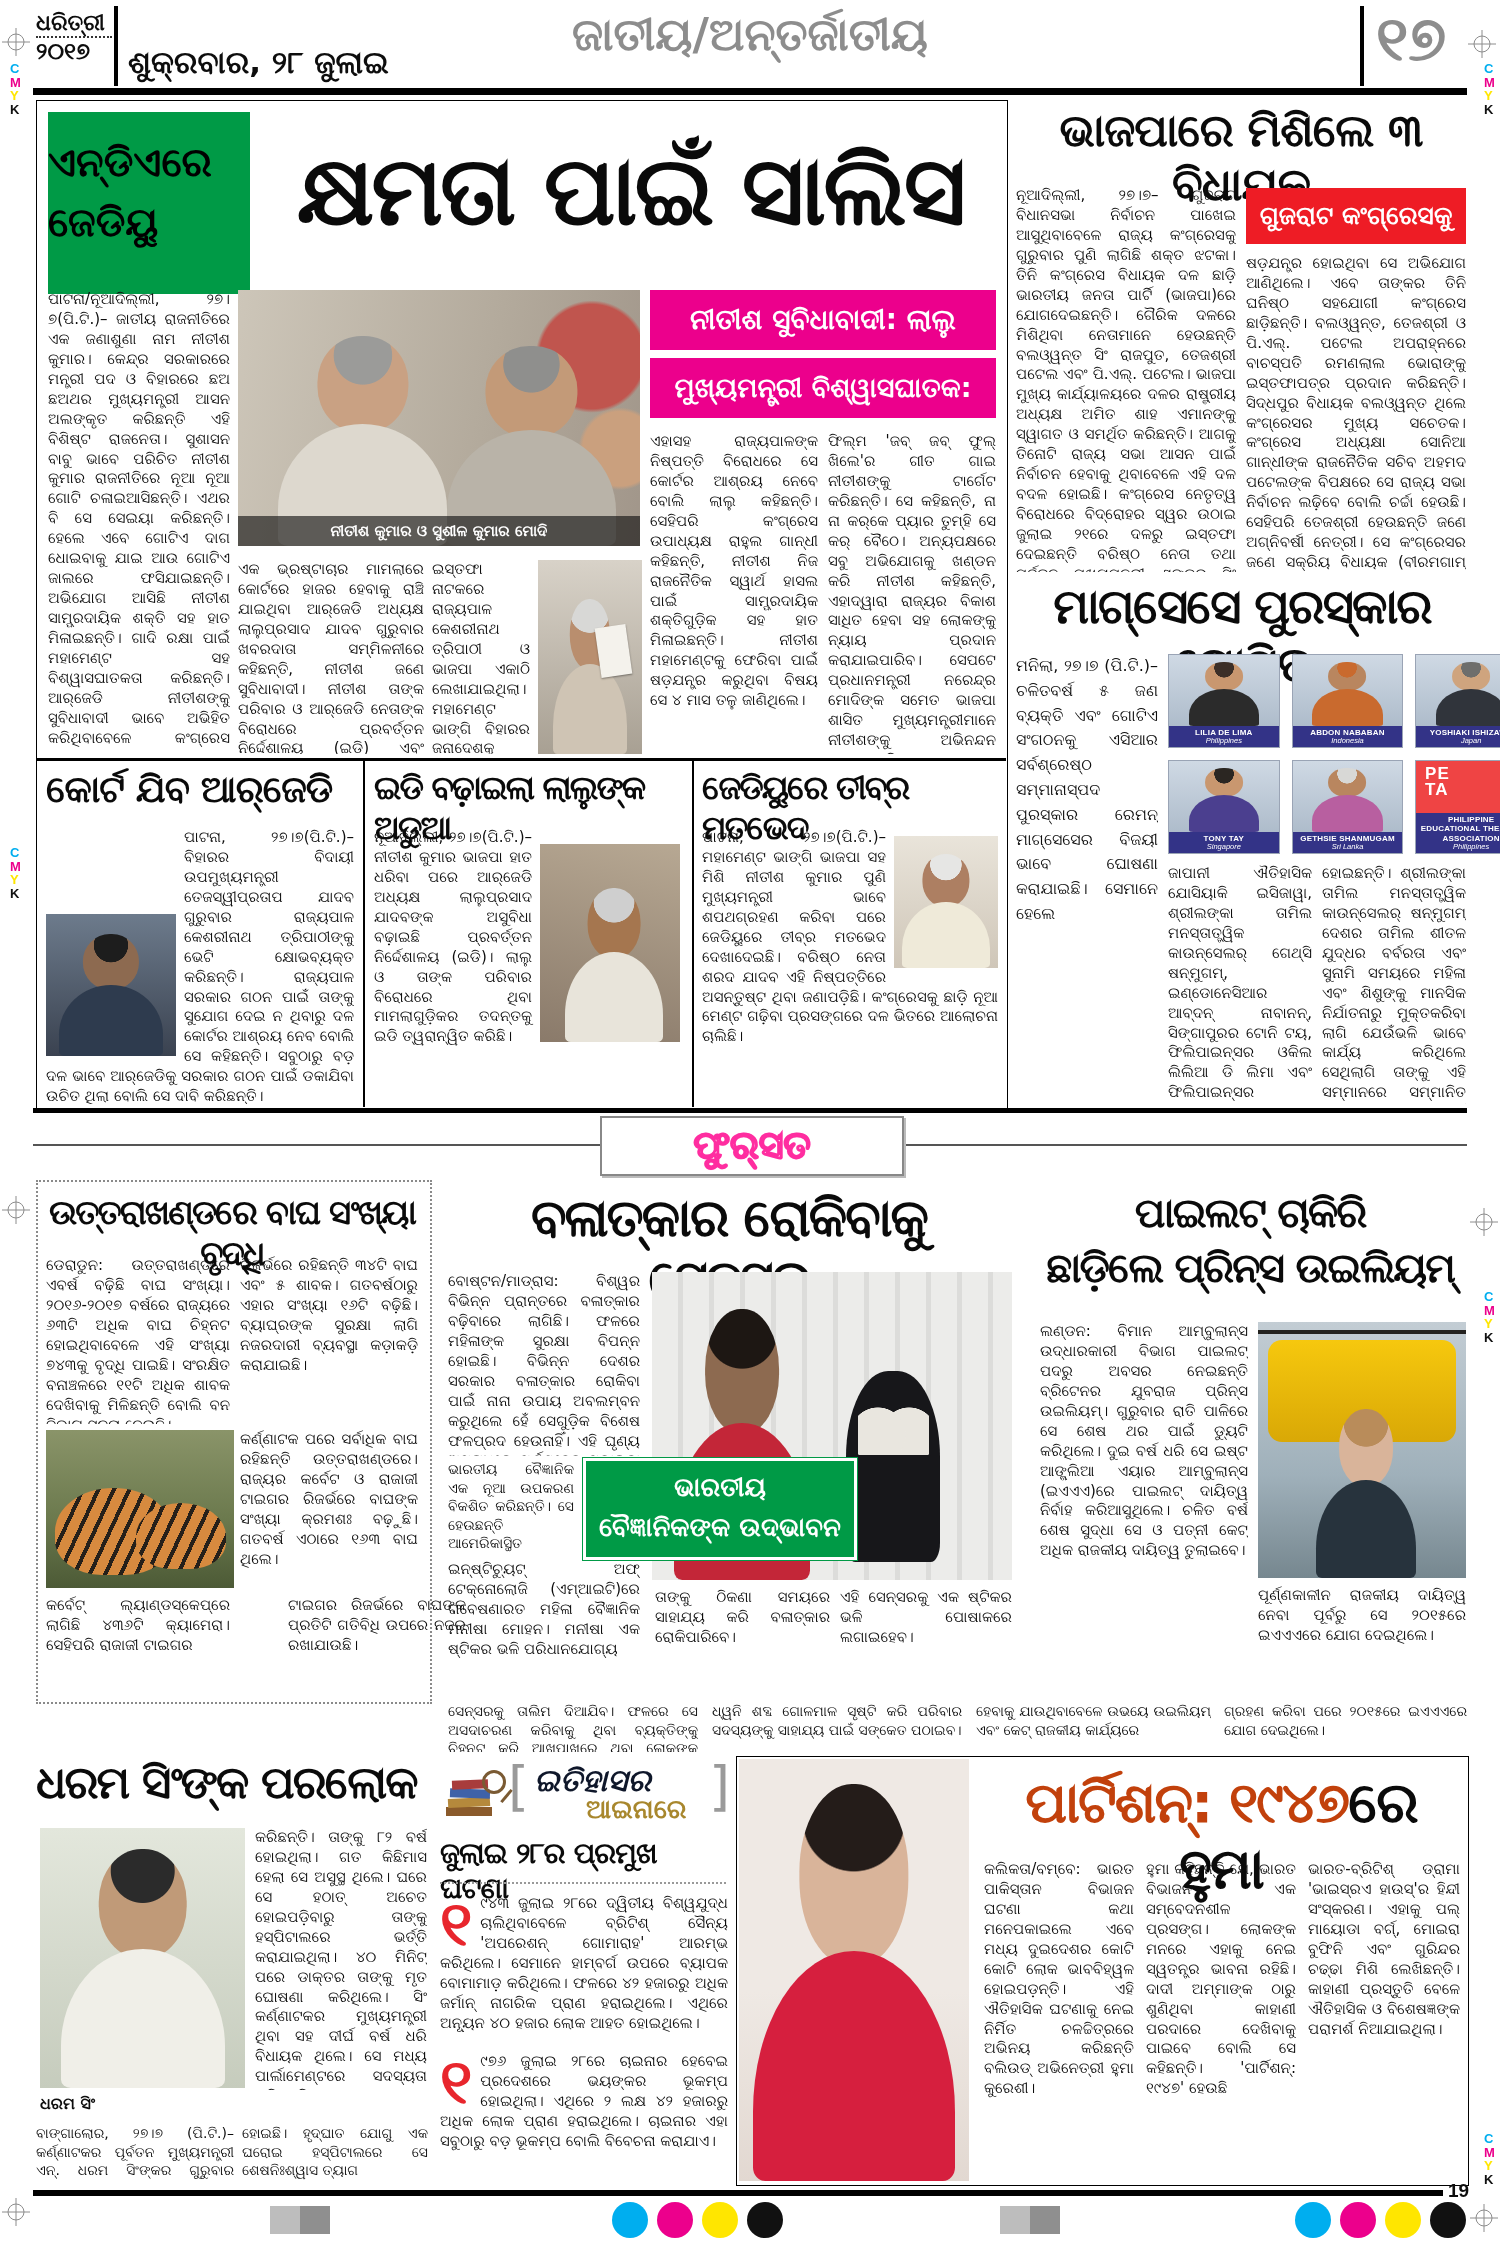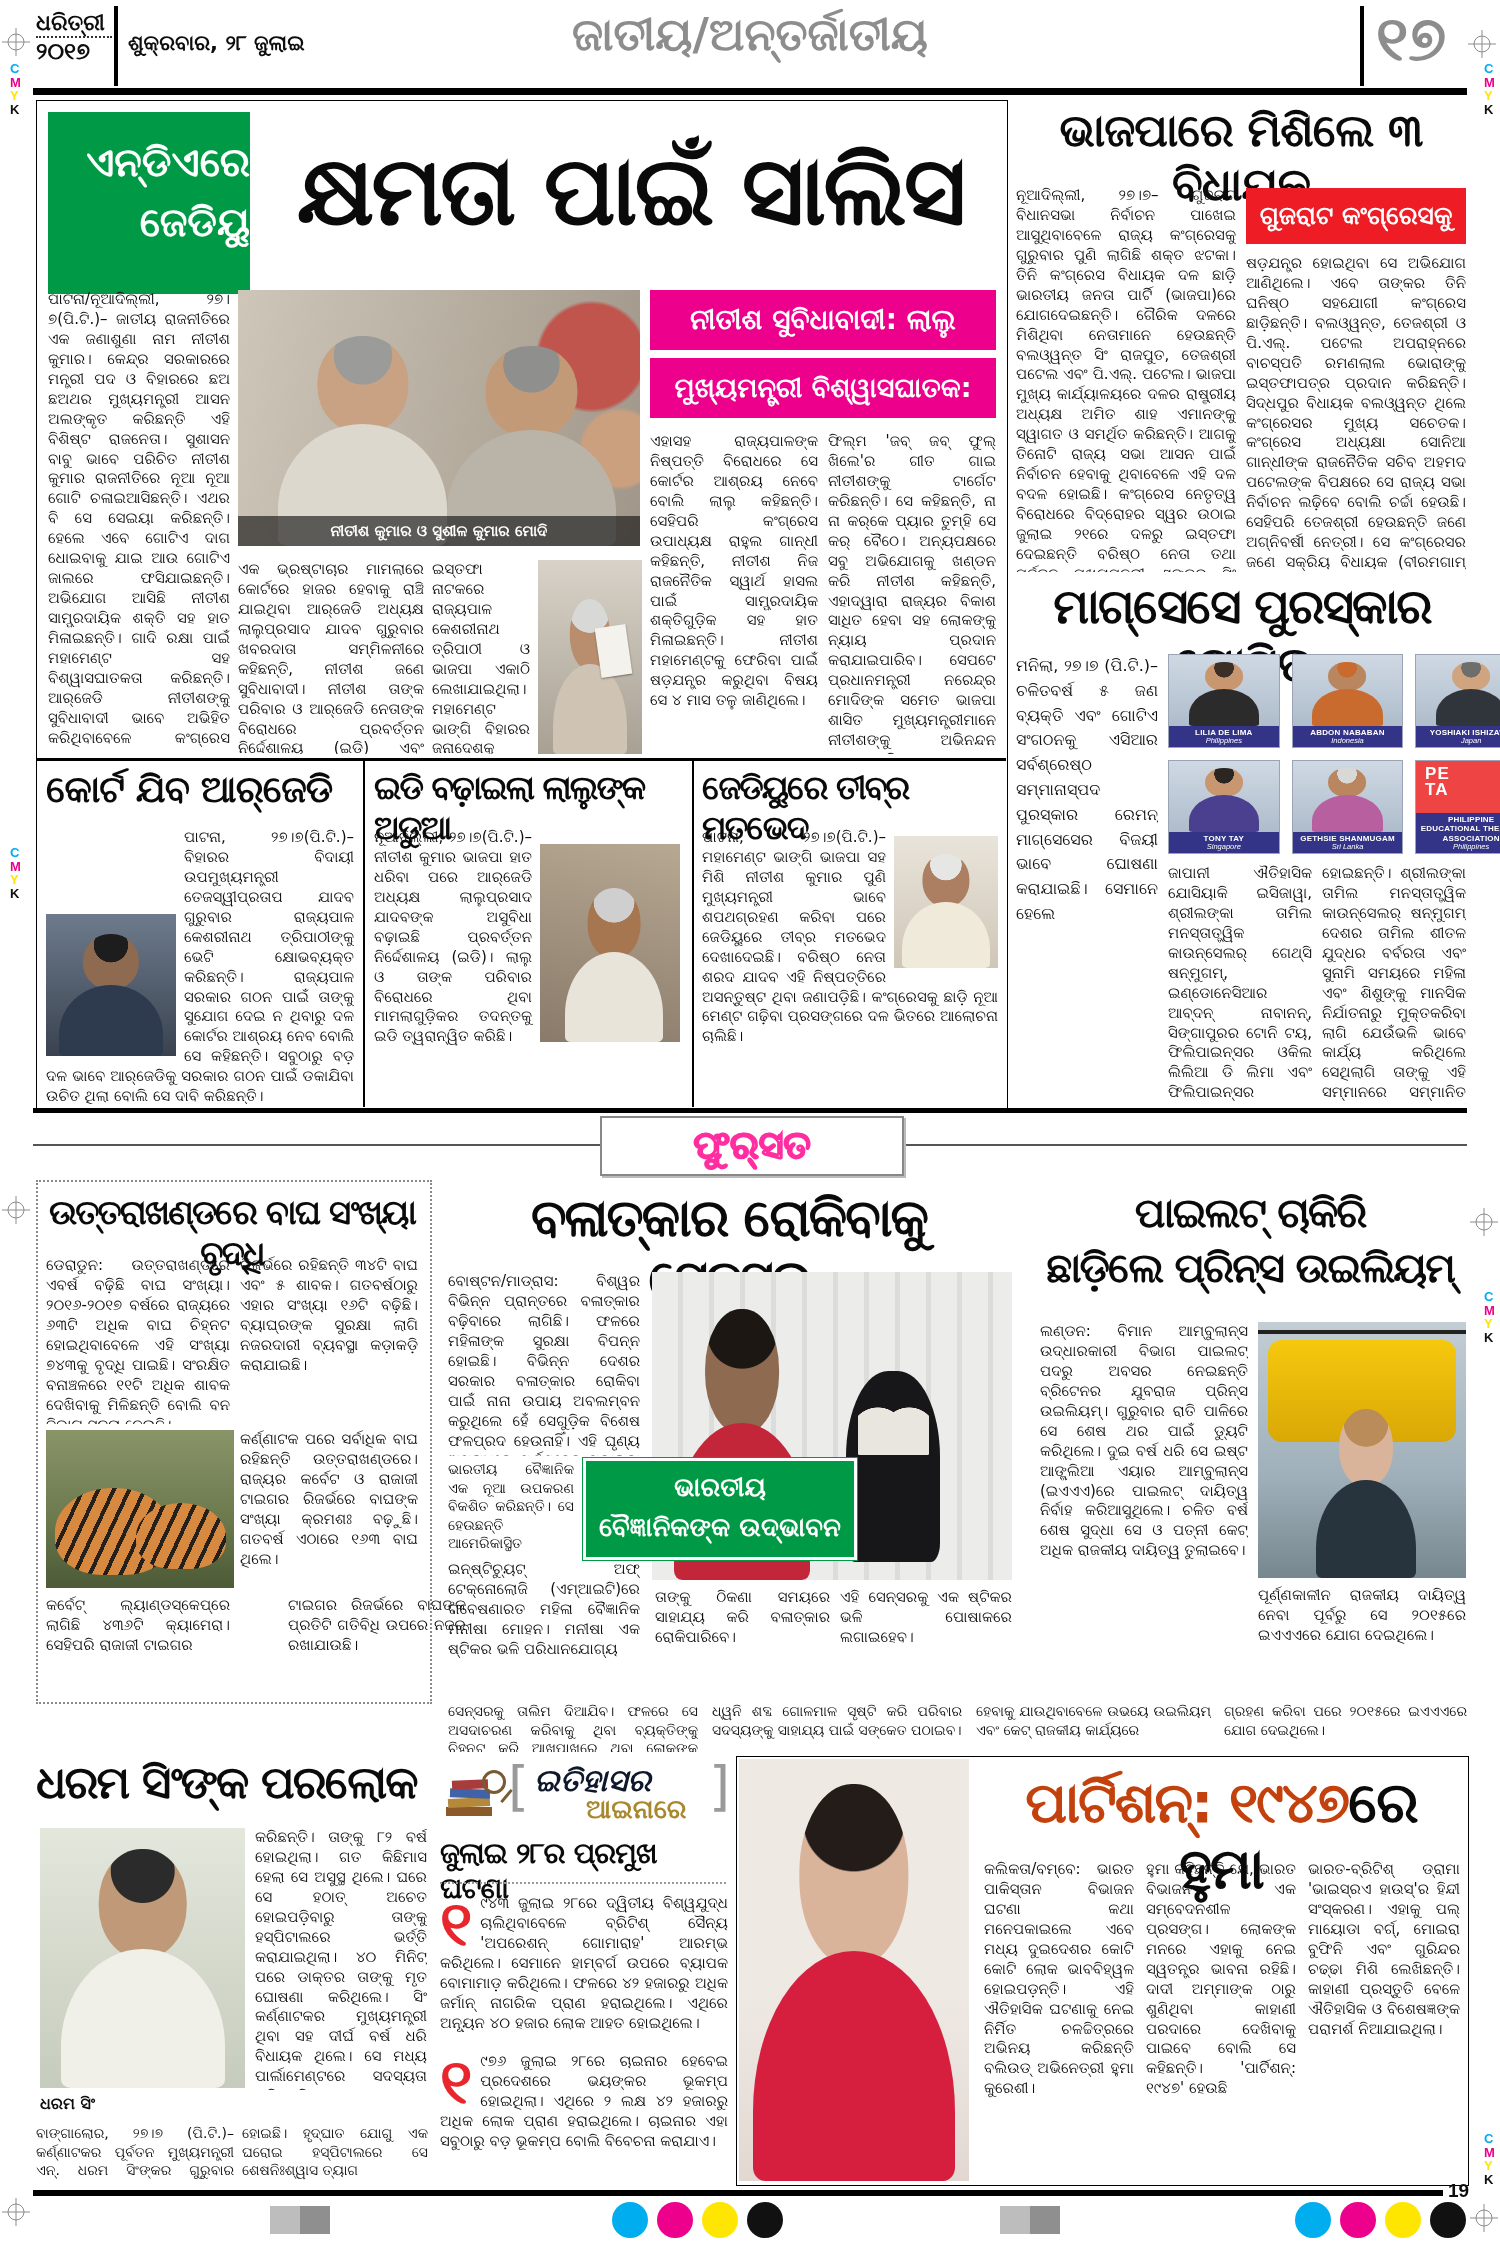--- a/index.html
+++ b/index.html
@@ -37,21 +37,21 @@
       background:radial-gradient(circle at 28% 60%,#e9e6df 0 46%,rgba(0,0,0,0) 47%),radial-gradient(circle at 72% 60%,#e9e6df 0 46%,rgba(0,0,0,0) 47%);}
   .ph-william{background:linear-gradient(180deg,#c3cdd4,#9fb0ba 60%,#76878f);}
   .ph-william::before{content:"";position:absolute;top:7%;left:5%;width:90%;height:40%;background:linear-gradient(#f6c80e,#d9a806);border-radius:14px;}
   .ph-william::after{content:"";position:absolute;top:3%;left:0;width:100%;height:4px;background:#23221f;}
   .ph-dharam{background:linear-gradient(180deg,#e3e7dc,#c6ccbd);}
   .ph-huma{background:linear-gradient(180deg,#efe9e4 0 55%,#e2d8d1 100%);}
   .ph-port{background:linear-gradient(180deg,#cfd9e4,#aebccb);}
   .caption-strip{position:absolute;left:0;right:0;bottom:0;height:30px;background:rgba(15,15,15,.62);
       color:#fff;font-size:15px;font-weight:700;text-align:center;line-height:30px;}
   
-  .greenbox{background:#009a46;color:#ffffff;font-weight:700;text-align:right;}
+  .greenbox{background:#009a46;color:#000000;font-weight:700;text-align:left;}
   .pinkbox{background:#EC008C;color:#fff;font-weight:700;text-align:center;}
   .redbox{background:#EE1C25;color:#fff;font-weight:700;text-align:center;}
   .badge{background:#009a46;color:#fff;font-weight:700;text-align:center;border:3px solid #fff;outline:1px solid #009a46;}
   .plate{background:#333387;color:#fff;text-align:center;padding:2px 1px;font-family:"Liberation Sans",sans-serif;}
   .plate .nm{display:block;font-size:8px;font-weight:700;letter-spacing:.2px;line-height:1.15;}
   .plate .ct{display:block;font-size:7.5px;font-style:italic;line-height:1.1;}
   .grid{display:grid;grid-template-columns:1fr 1fr 1fr;grid-template-rows:1fr 1fr;gap:5px;}
   .cell{display:flex;flex-direction:column;border:1px solid #9aa4b5;background:#bfd0de;}
   .cell .port{flex:1;position:relative;overflow:hidden;}
   .petacell{background:#ef4444;color:#fff;position:relative;}
@@ -80,21 +80,21 @@
     <span class="c">C</span>
       <span class="m">M</span>
       <span class="y">Y</span>
       <span class="k">K</span>
   </div>
   <div class="abs" style="left:36px;top:10px;width:76px;">
     <div style="font-size:22px;font-weight:700;border-bottom:2px dotted #333;padding-bottom:1px;">ଧରିତ୍ରୀ</div>
     <div style="font-size:23px;font-weight:700;">୨୦୧୭</div>
   </div>
   <div class="abs vbar" style="left:114px;top:6px;width:4px;height:80px;"></div>
-  <div class="abs" style="left:128px;top:31px;font-size:21px;font-weight:700;">ଶୁକ୍ରବାର, ୨୮ ଜୁଲାଇ</div>
+  <div class="abs" style="left:128px;top:44px;font-size:31px;font-weight:700;">ଶୁକ୍ରବାର, ୨୮ ଜୁଲାଇ</div>
   <div class="abs center" style="left:400px;top:8px;width:700px;font-size:45px;font-weight:700;color:#8d8d8d;">ଜାତୀୟ/ଅନ୍ତର୍ଜାତୀୟ</div>
   <div class="abs vbar" style="left:1360px;top:6px;width:4px;height:80px;"></div>
   <div class="abs" style="left:1376px;top:2px;font-size:62px;font-weight:700;color:#8d8d8d;">୧୭</div>
   <svg class="abs crosshair" style="left:1468px;top:30px" width="28" height="28">
       <circle cx="14" cy="14" r="8"></circle>
       <line x1="0" y1="14" x2="28" y2="14"></line>
       <line x1="14" y1="0" x2="14" y2="28"></line>
     </svg>
   <div class="abs cmyk" style="left:1484px;top:62px">
     <span class="c">C</span>

